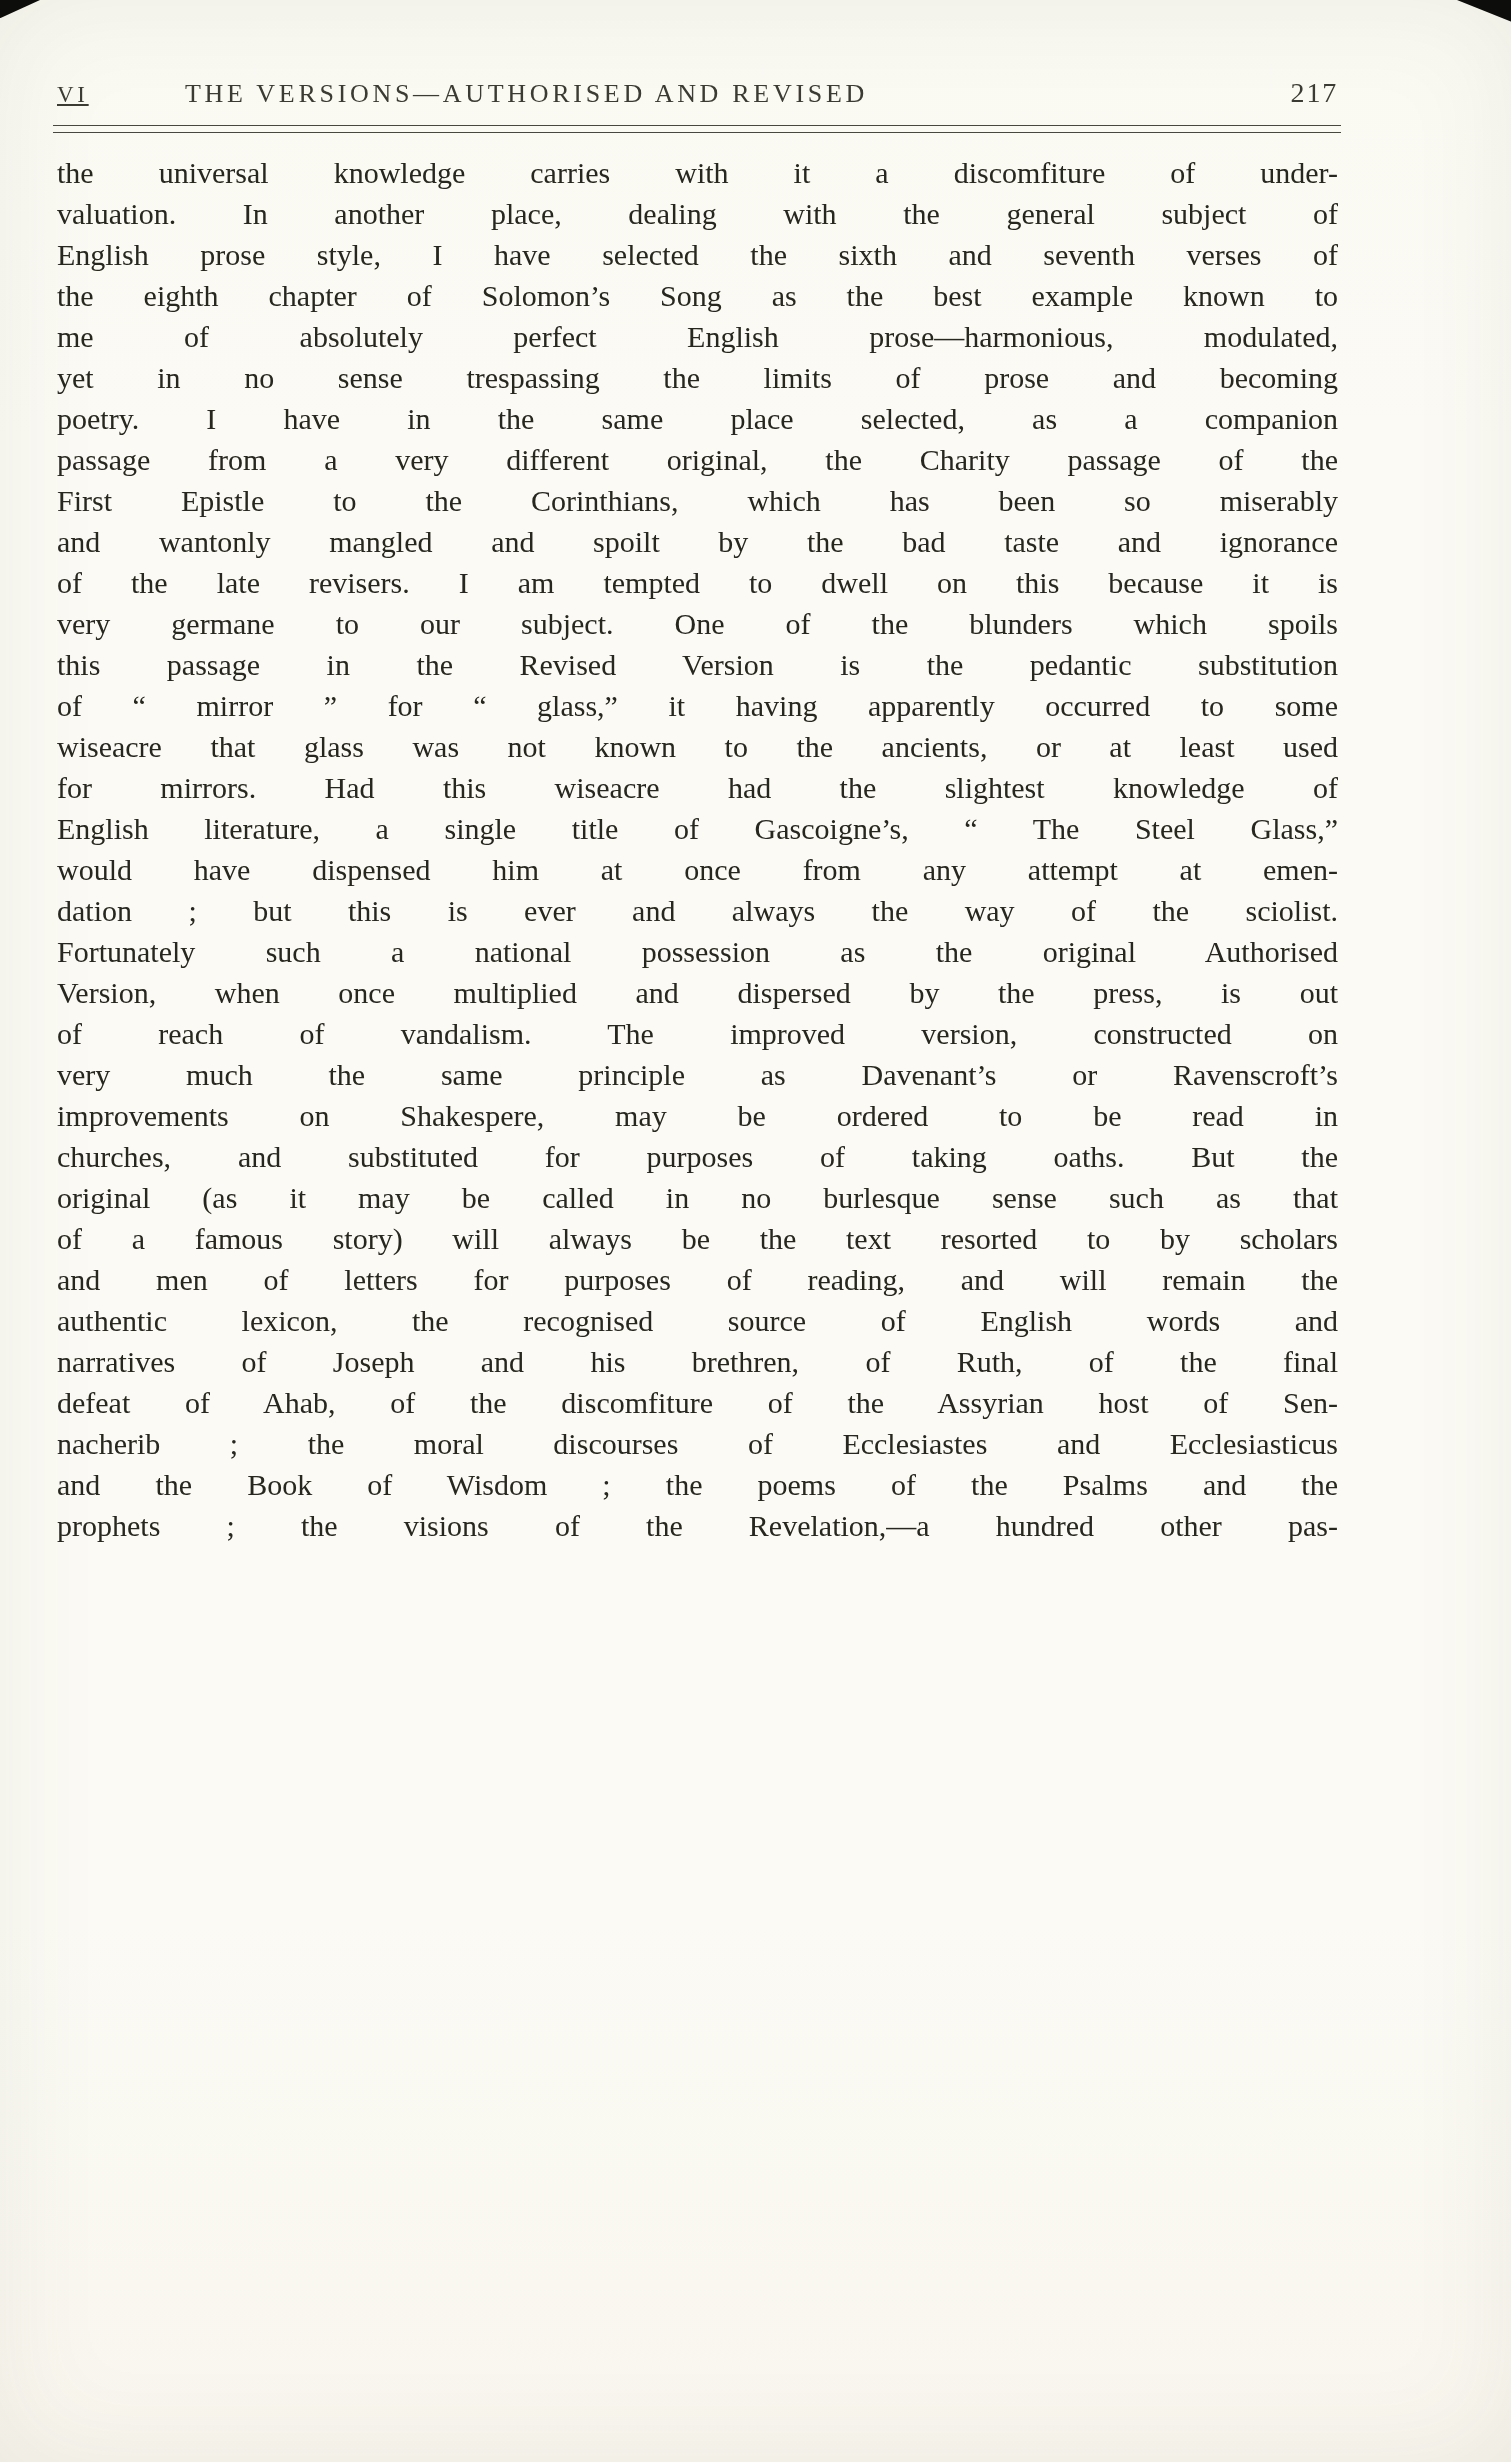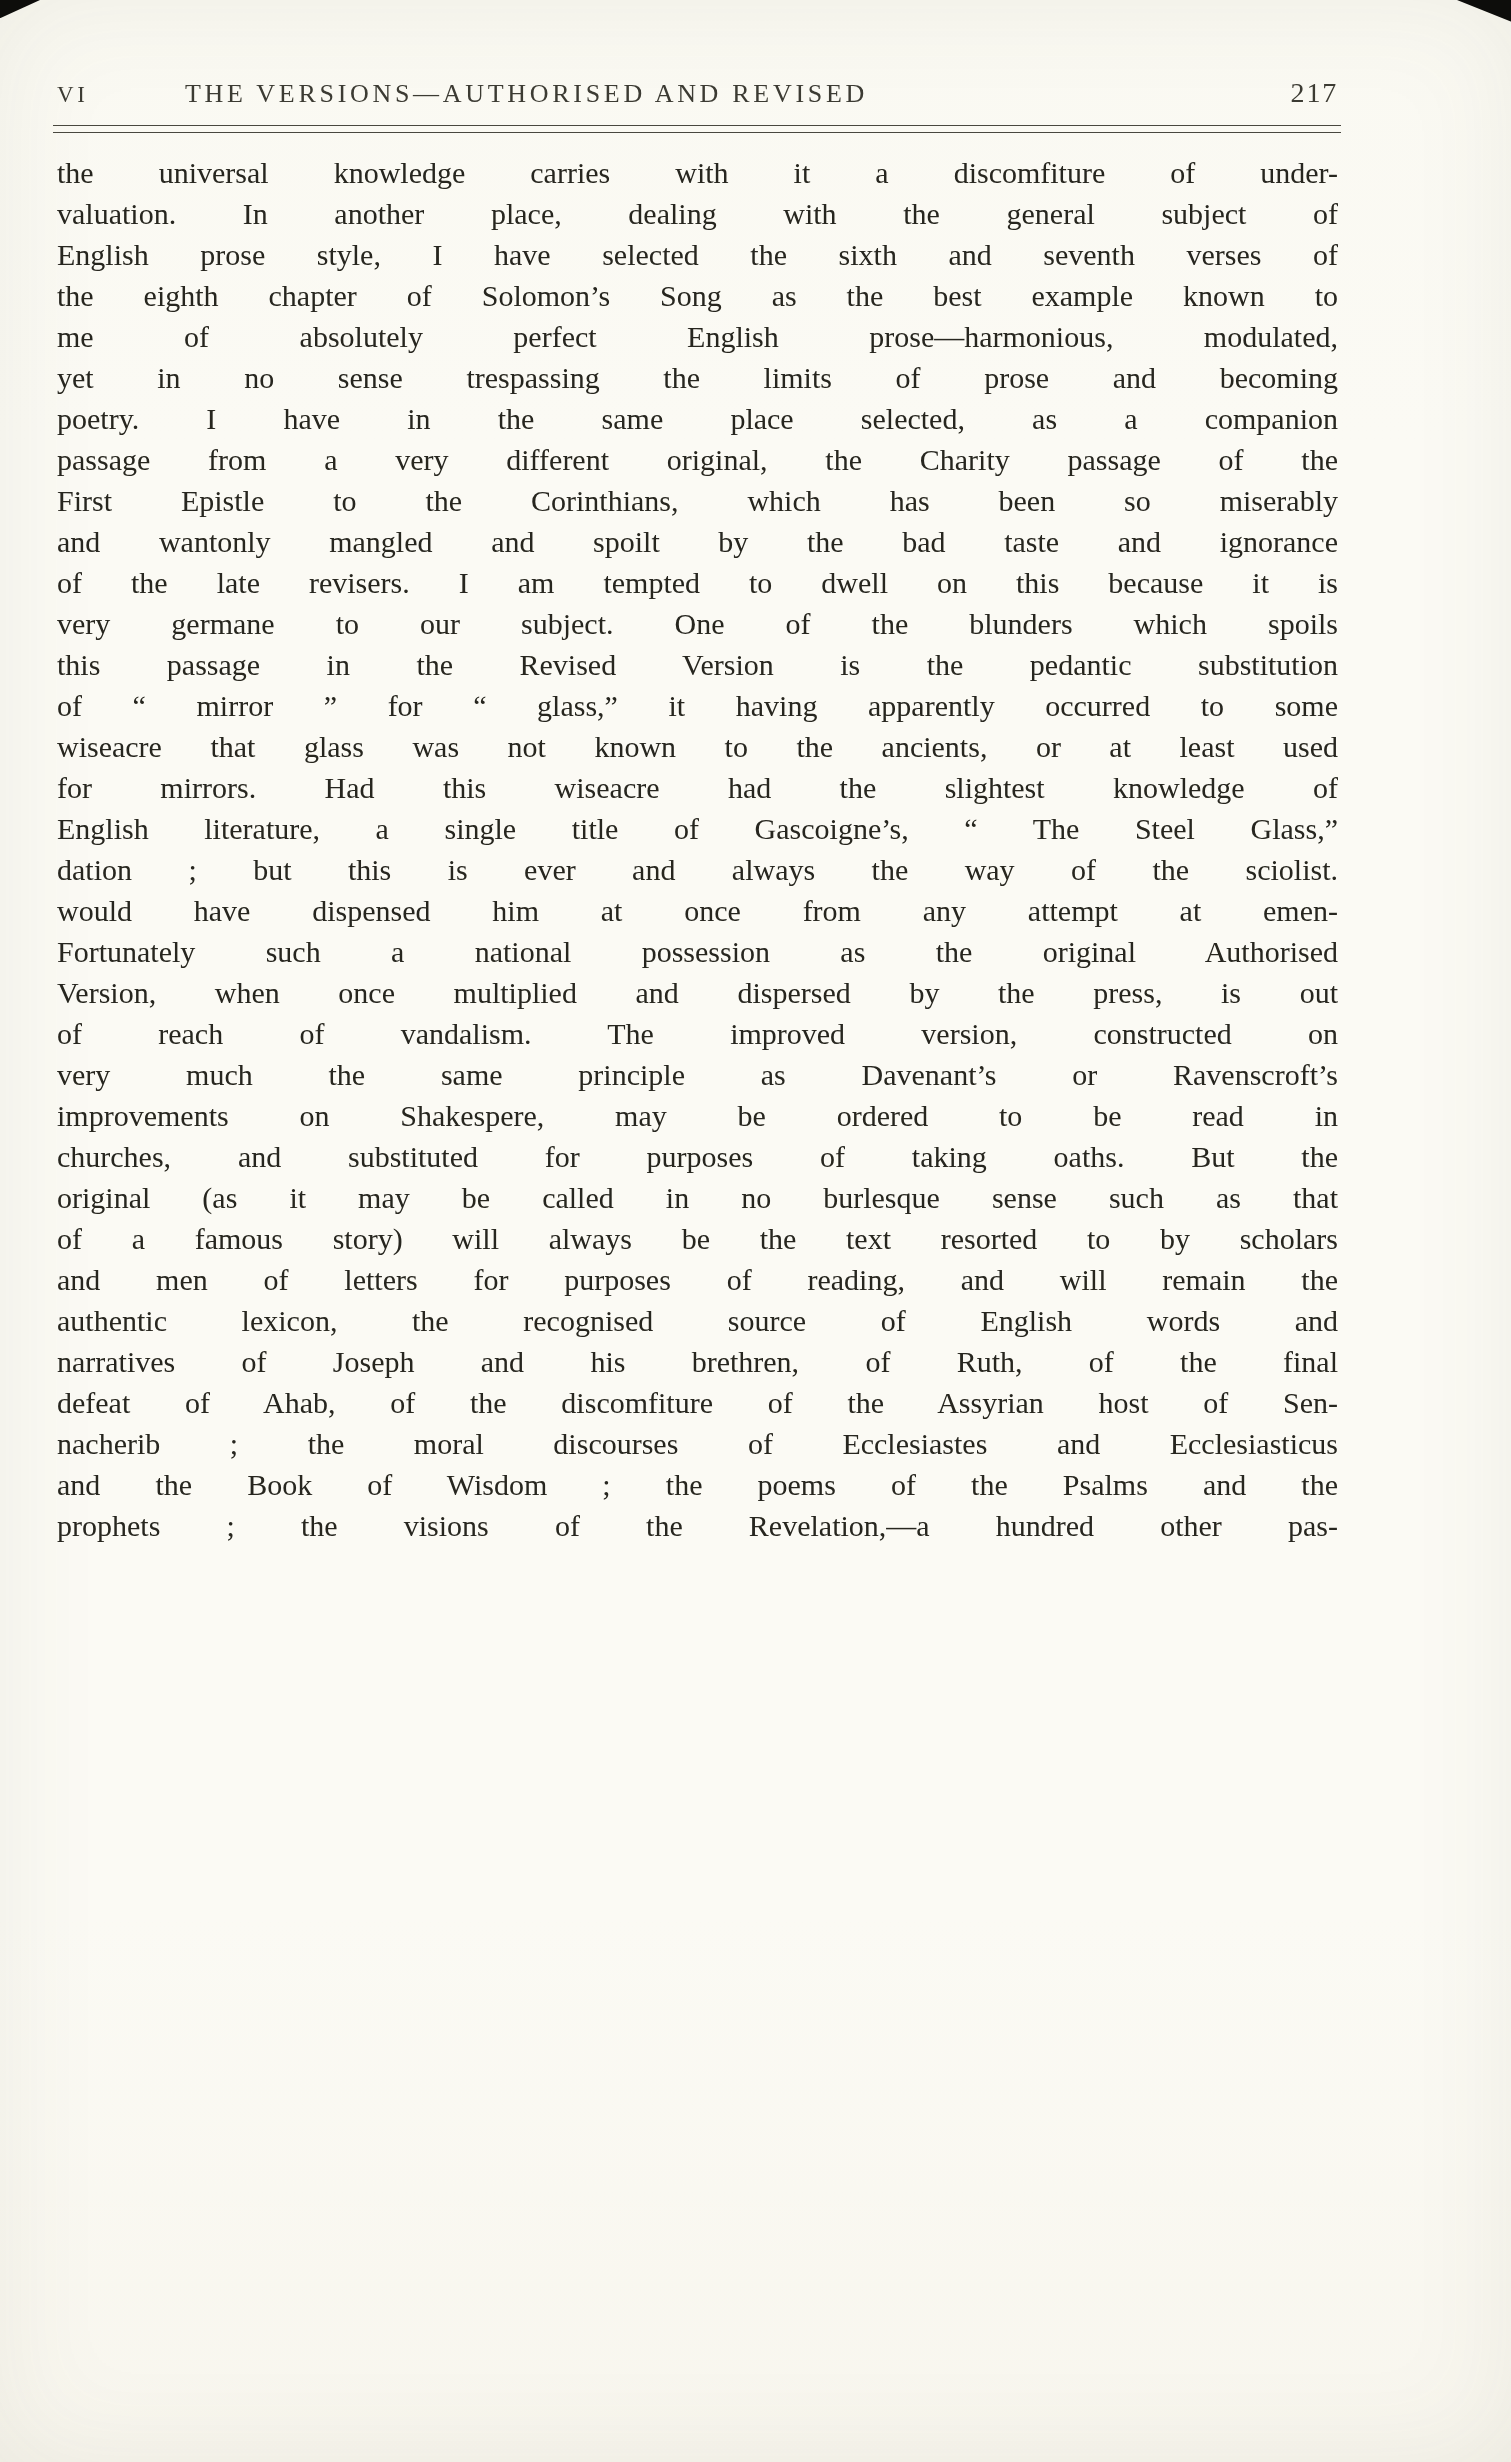--- a/index.html
+++ b/index.html
@@ -28,21 +28,21 @@
   .corner{position:absolute;background:#0d0d0b;}
   .corner-tl{top:0;left:0;width:40px;height:18.3px;clip-path:polygon(0 0,100% 0,0 100%);}
   .corner-tr{top:0;right:0;width:55px;height:22px;clip-path:polygon(0 0,100% 0,100% 100%);}
 
   
   .header{
     position:absolute;top:77px;left:57px;width:1281px;
     display:flex;align-items:baseline;
     color:var(--ink-light);
   }
-  .sig{width:128px;font-size:23px;letter-spacing:3.7px;text-align:left;}
+  .sig{width:128px;font-size:23px;letter-spacing:3.7px;text-align:left;text-decoration:underline;}
   .title{flex:1;text-align:left;font-size:26px;letter-spacing:3.7px;white-space:nowrap;}
   .pageno{width:128px;text-align:right;font-size:28px;letter-spacing:1.8px;}
 
   .double-rule{
     position:absolute;top:125px;left:53px;width:1288px;height:8.2px;
     border-top:1.8px solid var(--rule);
     border-bottom:1.8px solid var(--rule);
   }
 
   
@@ -84,22 +84,22 @@
       <div class="line">passage from a very different original, the Charity passage of the</div>
       <div class="line">First Epistle to the Corinthians, which has been so miserably</div>
       <div class="line">and wantonly mangled and spoilt by the bad taste and ignorance</div>
       <div class="line">of the late revisers.  I am tempted to dwell on this because it is</div>
       <div class="line">very germane to our subject.  One of the blunders which spoils</div>
       <div class="line">this passage in the Revised Version is the pedantic substitution</div>
       <div class="line">of “ mirror ” for “ glass,” it having apparently occurred to some</div>
       <div class="line">wiseacre that glass was not known to the ancients, or at least used</div>
       <div class="line">for mirrors.  Had this wiseacre had the slightest knowledge of</div>
       <div class="line">English literature, a single title of Gascoigne’s, “ The Steel Glass,”</div>
+      <div class="line">would have dispensed him at once from any attempt at emen-</div>
       <div class="line">dation ; but this is ever and always the way of the sciolist.</div>
-      <div class="line">would have dispensed him at once from any attempt at emen-</div>
       <div class="line">Fortunately such a national possession as the original Authorised</div>
       <div class="line">Version, when once multiplied and dispersed by the press, is out</div>
       <div class="line">of reach of vandalism.  The improved version, constructed on</div>
       <div class="line">very much the same principle as Davenant’s or Ravenscroft’s</div>
       <div class="line">improvements on Shakespere, may be ordered to be read in</div>
       <div class="line">churches, and substituted for purposes of taking oaths.  But the</div>
       <div class="line">original (as it may be called in no burlesque sense such as that</div>
       <div class="line">of a famous story) will always be the text resorted to by scholars</div>
       <div class="line">and men of letters for purposes of reading, and will remain the</div>
       <div class="line">authentic lexicon, the recognised source of English words and</div>

